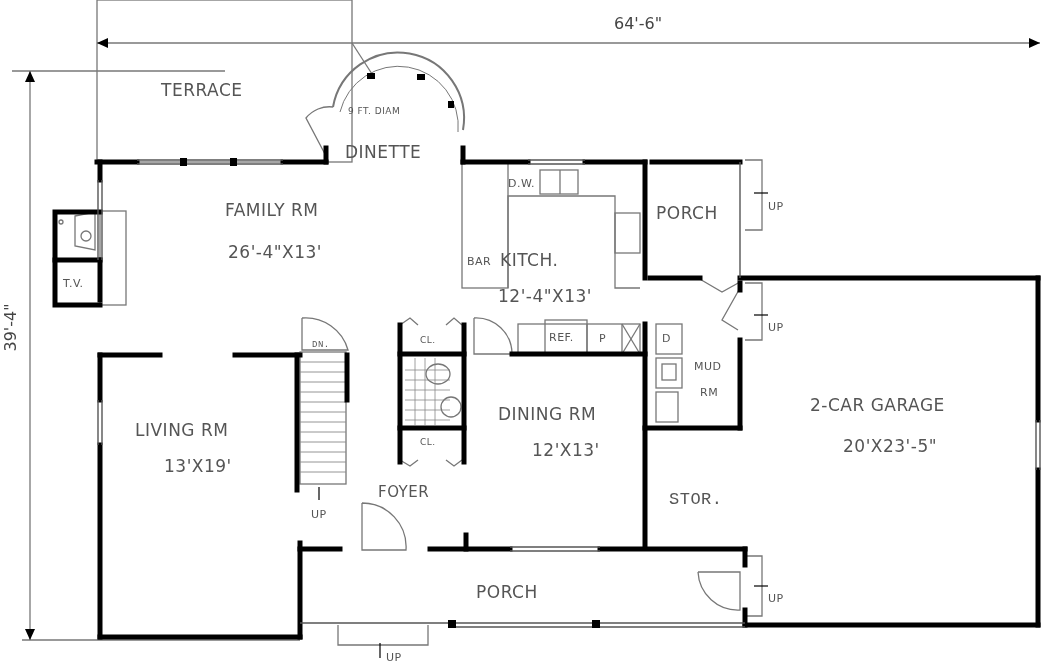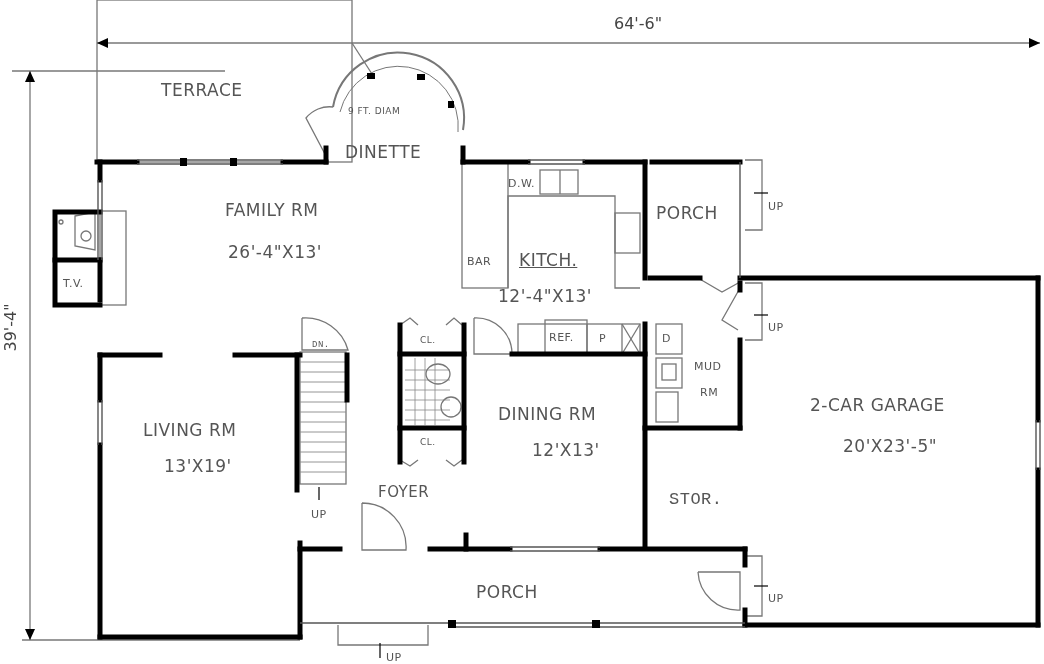--- a/index.html
+++ b/index.html
@@ -206,40 +206,40 @@
 
 <div class="lbl big" style="left:161px;top:80px;">TERRACE</div>
 <div class="lbl xs" style="left:348px;top:106px;">9 FT. DIAM</div>
 <div class="lbl big" style="left:345px;top:142px;">DINETTE</div>
 
 <div class="lbl big" style="left:225px;top:200px;">FAMILY RM</div>
 <div class="lbl big" style="left:228px;top:242px;">26'-4"X13'</div>
 
 <div class="lbl sm" style="left:508px;top:177px;">D.W.</div>
 <div class="lbl sm" style="left:467px;top:255px;">BAR</div>
-<div class="lbl big" style="left:519px;top:250px;text-decoration:underline;">KITCH.</div>
+<div class="lbl big" style="left:500px;top:250px;">KITCH.</div>
 <div class="lbl big" style="left:498px;top:286px;">12'-4"X13'</div>
 
 <div class="lbl big" style="left:656px;top:203px;">PORCH</div>
 <div class="lbl sm" style="left:768px;top:200px;">UP</div>
 <div class="lbl sm" style="left:768px;top:321px;">UP</div>
 
 <div class="lbl sm" style="left:549px;top:331px;">REF.</div>
 <div class="lbl sm" style="left:599px;top:332px;">P</div>
 <div class="lbl sm" style="left:662px;top:332px;">D</div>
 <div class="lbl sm" style="left:694px;top:360px;">MUD</div>
 <div class="lbl sm" style="left:700px;top:386px;">RM</div>
 
 <div class="lbl xs" style="left:420px;top:335px;">CL.</div>
 <div class="lbl xs" style="left:420px;top:437px;">CL.</div>
 
 <div class="lbl sm" style="left:63px;top:277px;">T.V.</div>
 <div class="lbl xs" style="left:312px;top:340px;font-family:Liberation Mono, monospace;">DN.</div>
 
-<div class="lbl big" style="left:135px;top:420px;margin-left:8px;">LIVING RM</div>
+<div class="lbl big" style="left:135px;top:420px;">LIVING RM</div>
 <div class="lbl big" style="left:164px;top:456px;">13'X19'</div>
 
 <div class="lbl big" style="left:498px;top:404px;">DINING RM</div>
 <div class="lbl big" style="left:532px;top:440px;">12'X13'</div>
 
 <div class="lbl big" style="left:810px;top:395px;">2-CAR GARAGE</div>
 <div class="lbl big" style="left:843px;top:436px;">20'X23'-5"</div>
 
 <div class="lbl big" style="left:669px;top:490px;font-family:Liberation Mono, monospace;">STOR.</div>
 <div class="lbl med" style="left:370px;top:483px;">FOYER</div>

